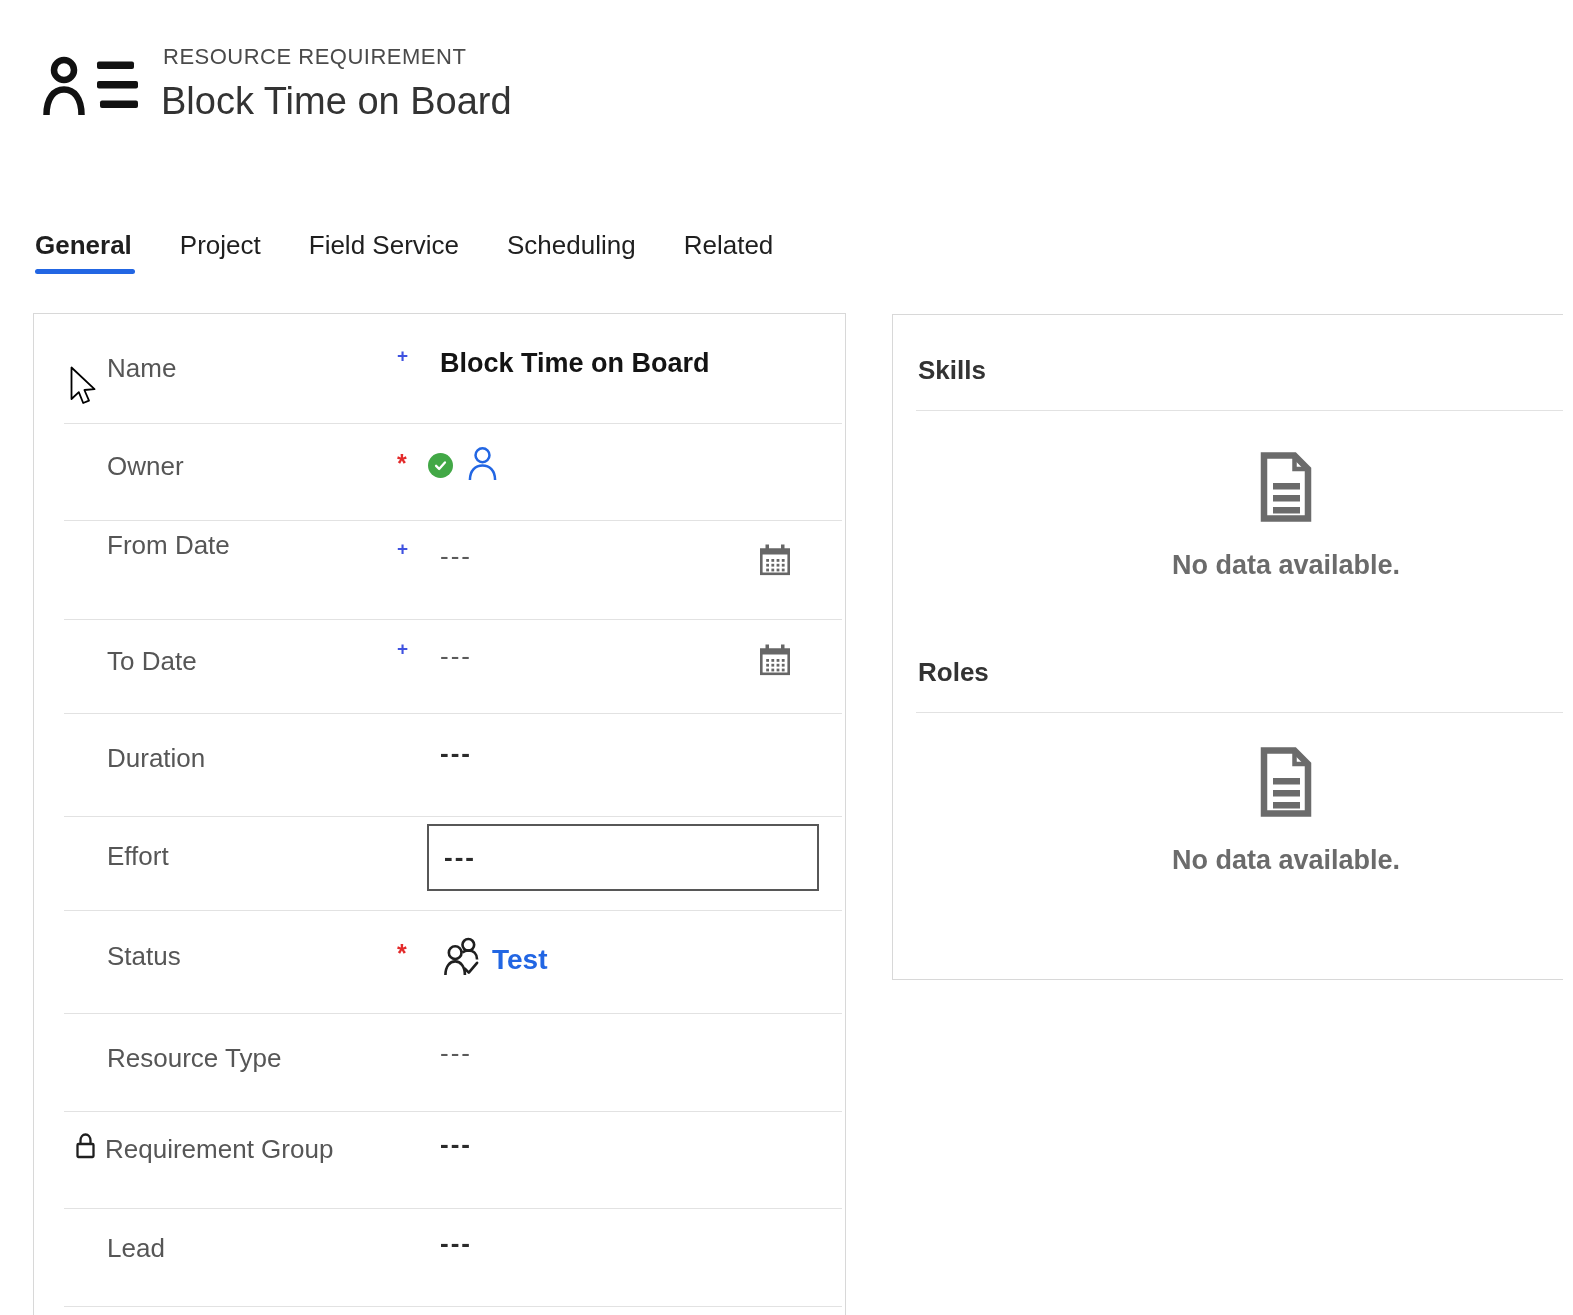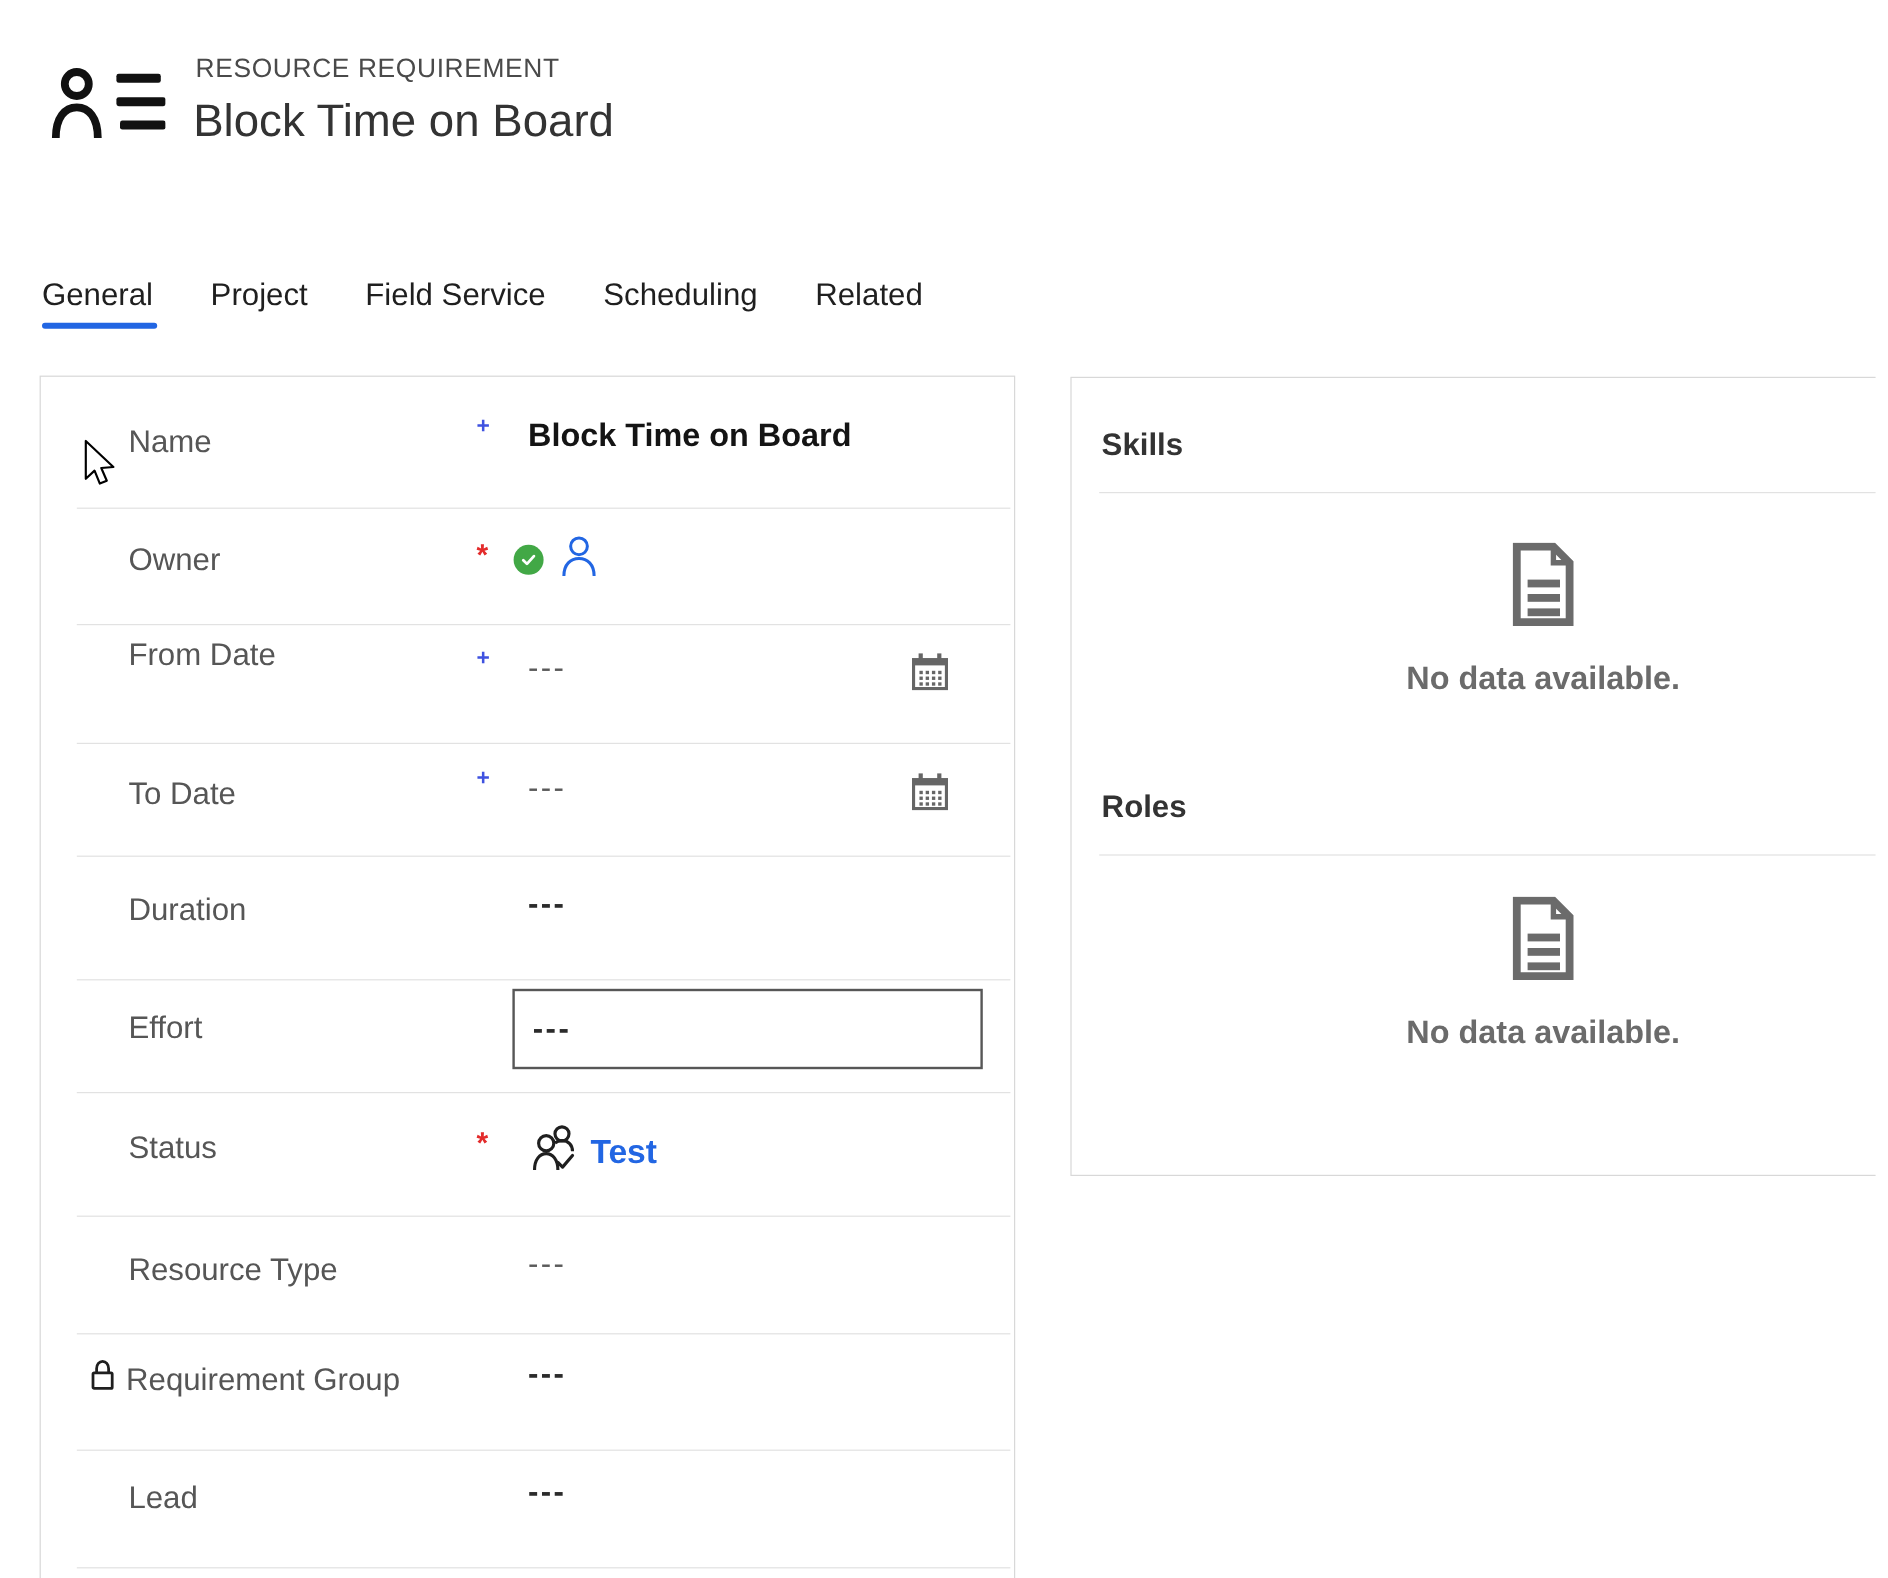--- a/index.html
+++ b/index.html
@@ -17,21 +17,21 @@
   .record-title{
     position:absolute; left:161px; top:80px;
     font-size:38px; font-weight:400; color:#333;
   }
   
   .tabs{
     position:absolute; left:35px; top:230px;
     display:flex; gap:48px; font-size:26px; color:#1f1f1f;
   }
   .tab{ position:relative; padding-bottom:13px; cursor:pointer; white-space:nowrap; }
-  .tab.active{ font-weight:400; }
+  .tab.active{ font-weight:700; }
   .tab.active::after{
     content:""; position:absolute; left:0; right:-3px; bottom:0;
     height:5px; border-radius:2.5px; background:var(--accent);
   }
   
   .form-panel{
     position:absolute; left:33px; top:313px; width:813px; height:1010px;
     border:1px solid var(--panel-border); background:#fff;
   }
   .frow{ position:relative; width:100%; }

